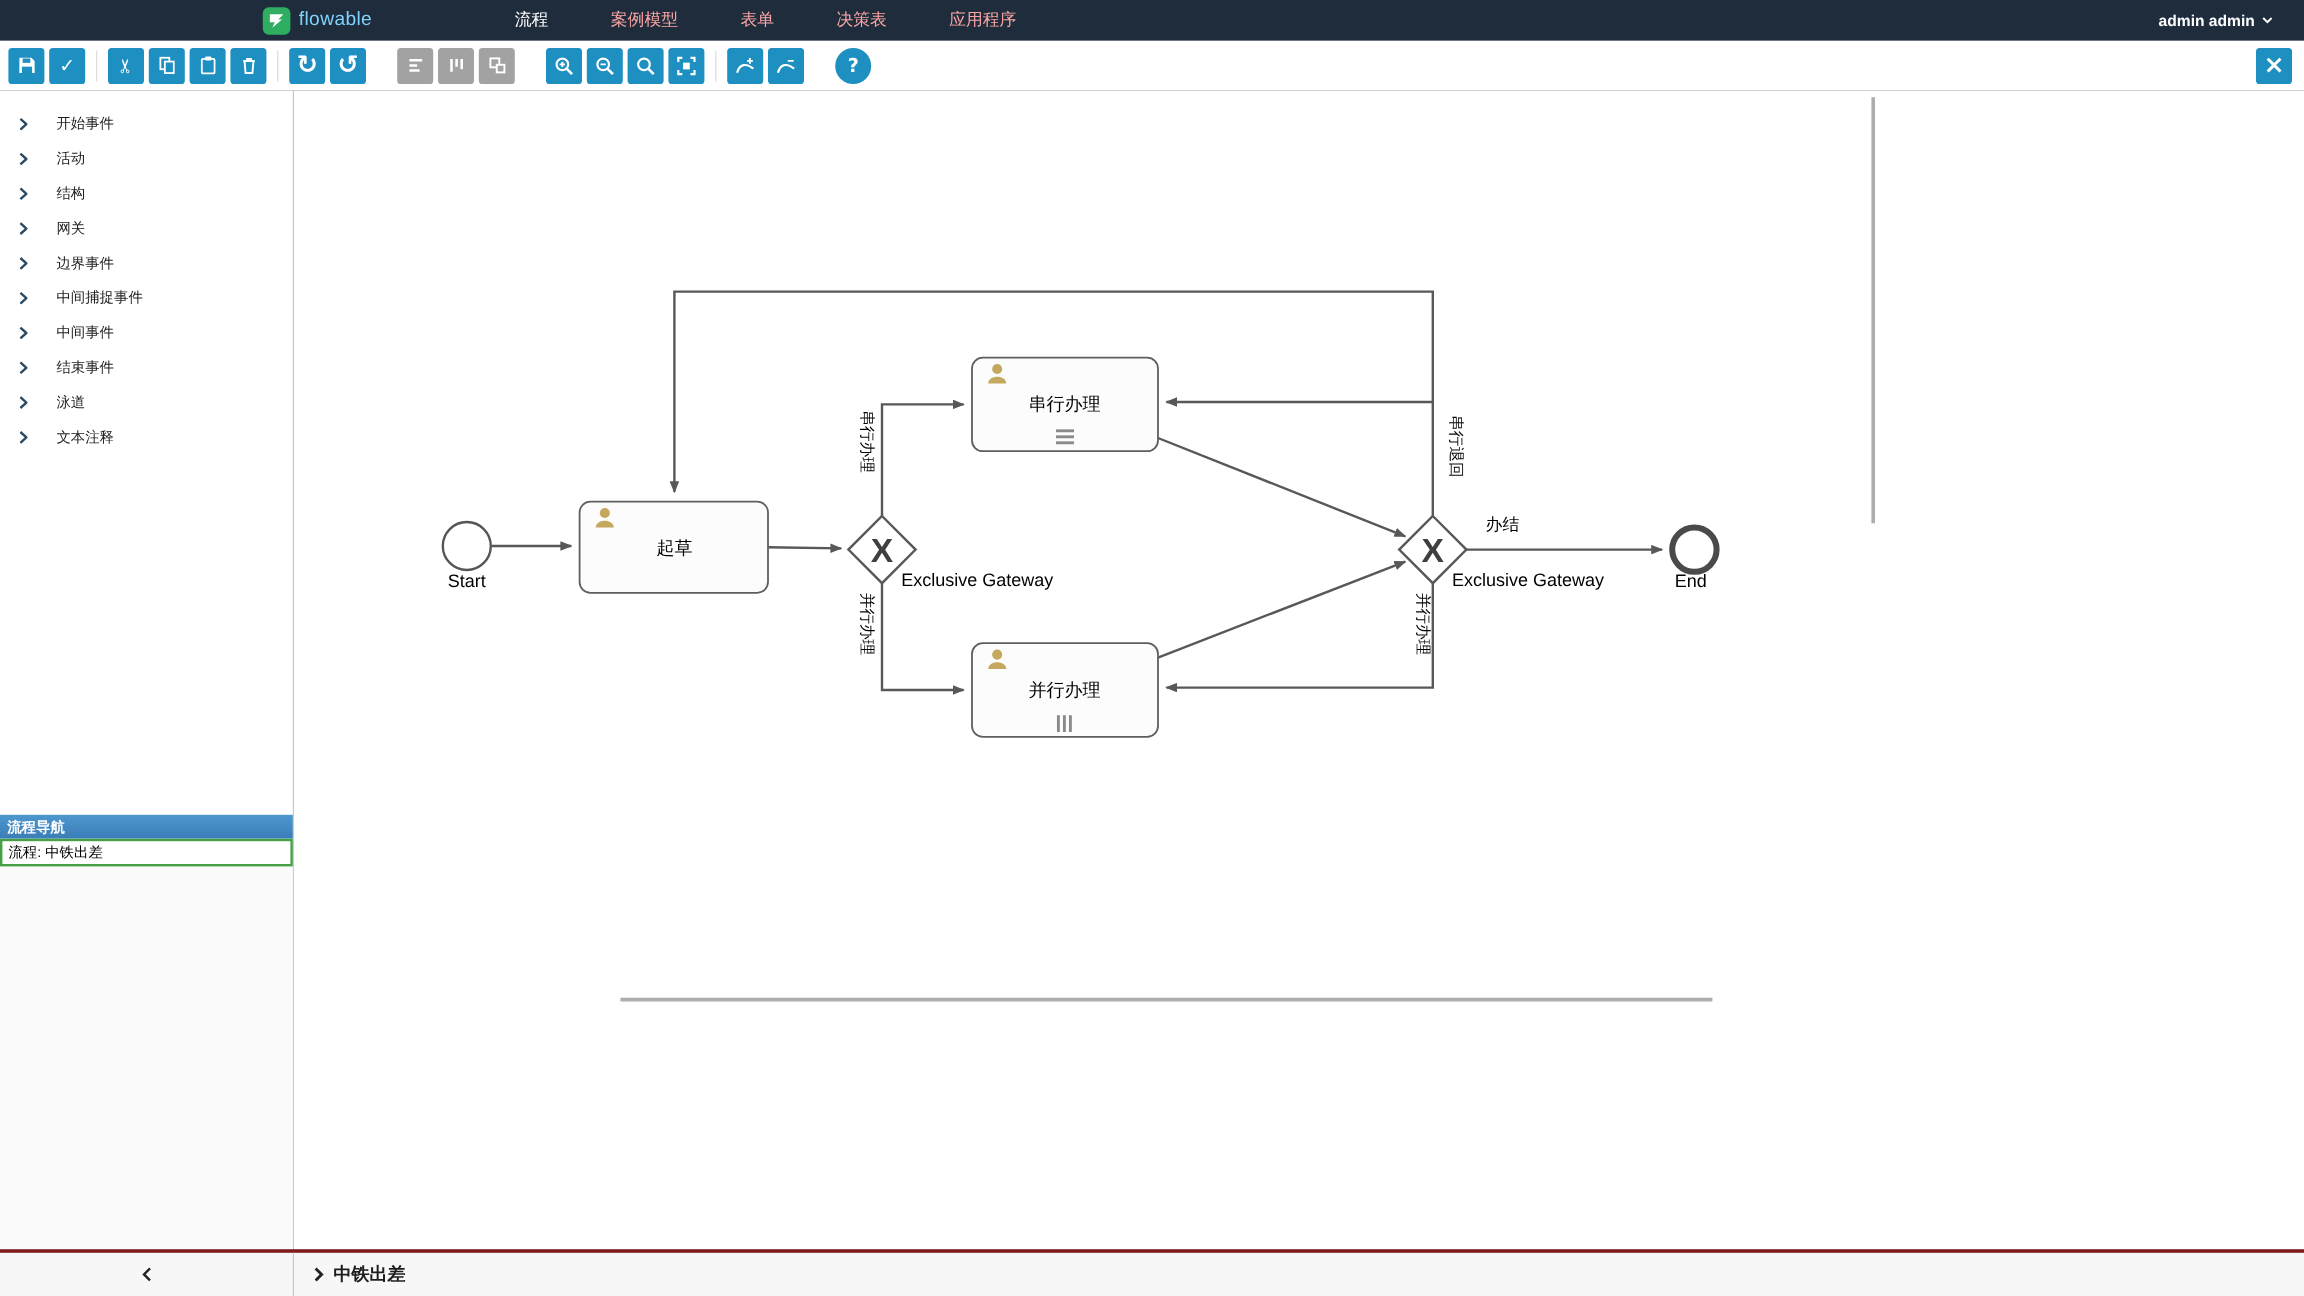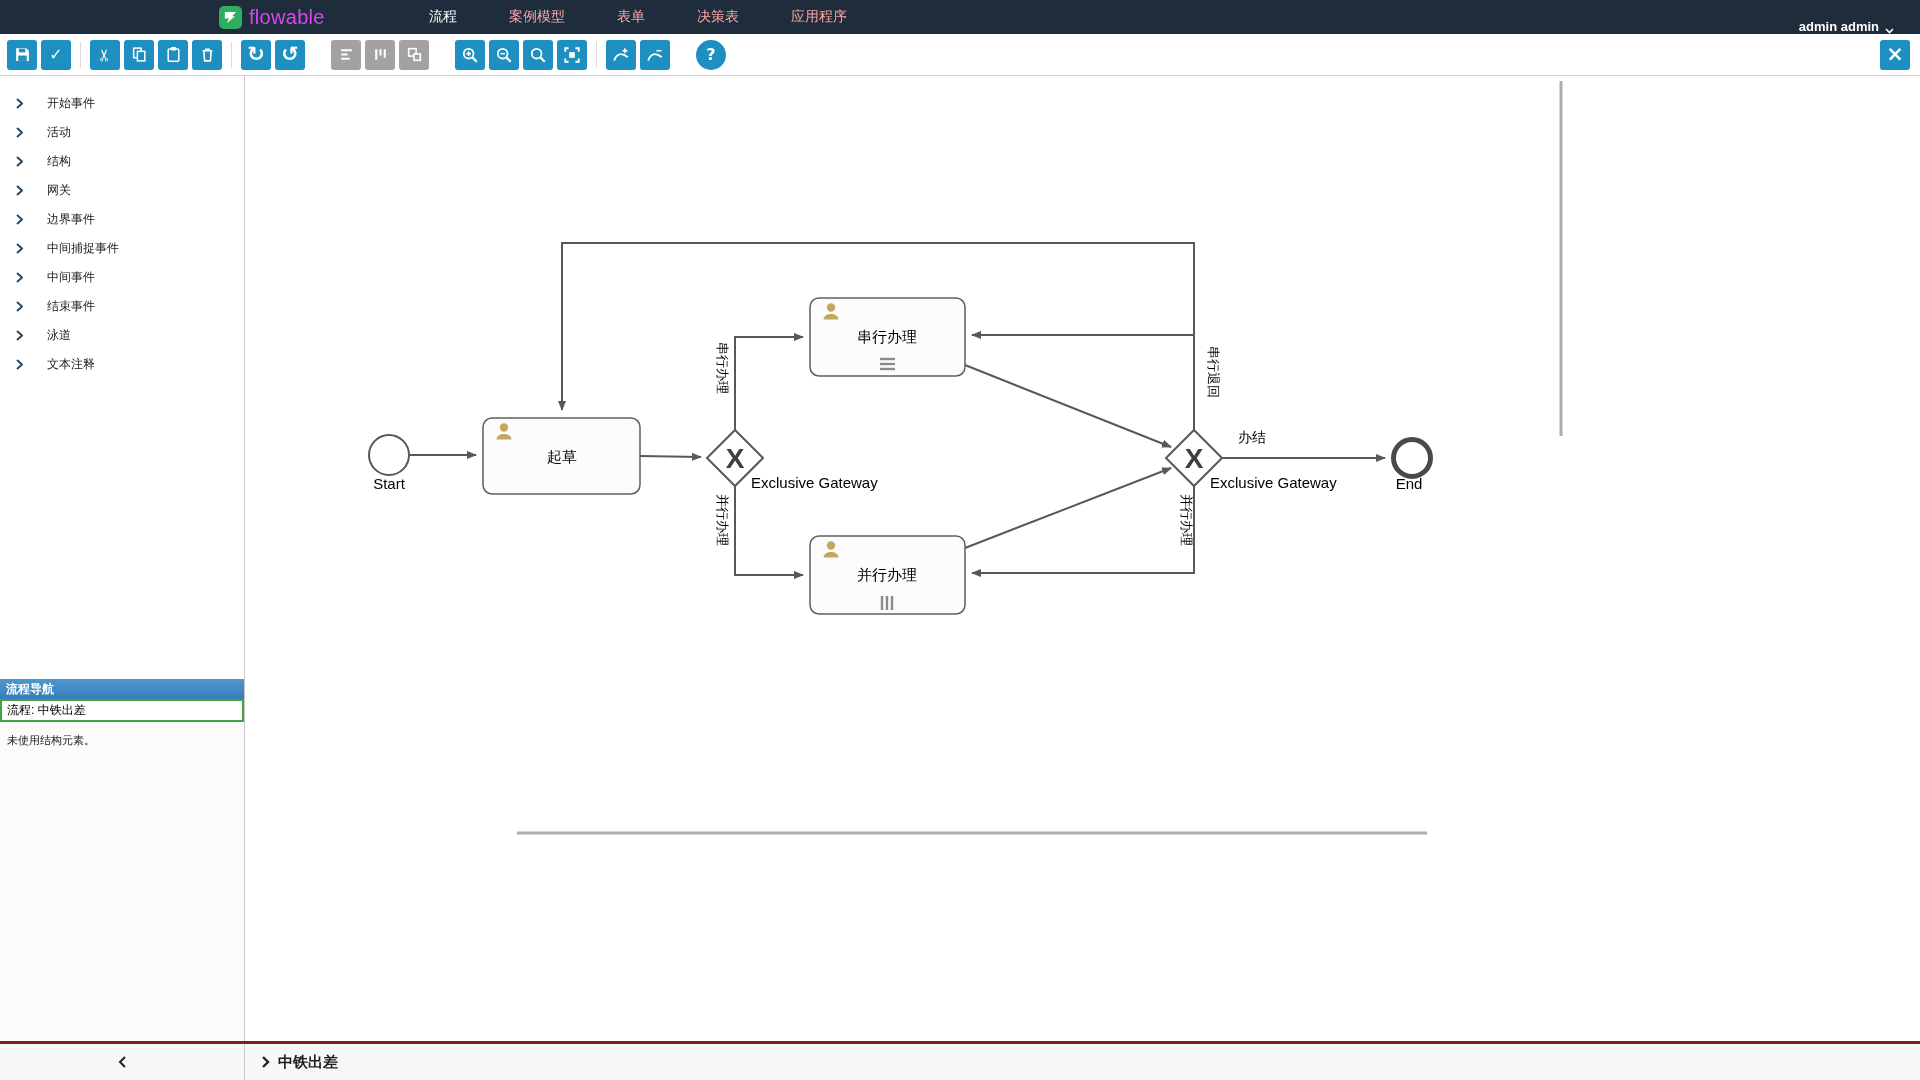--- a/index.html
+++ b/index.html
@@ -2,25 +2,25 @@
 <html><head>
 <meta charset="utf-8">
 <style>
   *{box-sizing:border-box;margin:0;padding:0}
   html,body{width:1920px;height:1080px;overflow:hidden;font-family:"Liberation Sans",sans-serif;background:#fff}
 
   
   .navbar{position:absolute;top:0;left:0;right:0;height:34px;background:#1e2c3c;color:#fff}
   .brand{position:absolute;left:219px;top:0;height:34px;display:flex;align-items:center;gap:7px}
   .brand-icon{width:23px;height:23px;border-radius:5px;background:#2fae62;display:flex;align-items:center;justify-content:center}
-  .brand-text{font-size:20px;color:#d946ef;letter-spacing:.3px}
+  .brand-text{font-size:16px;color:#7dd3fc;letter-spacing:.3px}
   .nav-items{position:absolute;left:429px;top:0;height:34px;display:flex;gap:52px;align-items:center;font-size:14px}
   .nav-item{color:#fca5a5;cursor:pointer;white-space:nowrap}
   .nav-item.active{color:#fff}
-  .user{position:absolute;right:26px;top:0;height:34px;display:flex;align-items:flex-end;gap:6px;font-size:13px;font-weight:bold;color:#fff;cursor:pointer}
+  .user{position:absolute;right:26px;top:0;height:34px;display:flex;align-items:center;gap:6px;font-size:13px;font-weight:bold;color:#fff;cursor:pointer}
 
   
   .toolbar{position:absolute;top:34px;left:0;right:0;height:42px;background:#fff;border-bottom:1px solid #cfcfcf;display:flex;align-items:center;padding-left:5px}
   .tb{width:30px;height:30px;border:none;border-radius:3px;background:#1d8fc0;margin:0 2px;display:flex;align-items:center;justify-content:center;cursor:pointer;flex:0 0 auto}
   .tb .g{color:#fff;font-size:16px;line-height:1;font-family:"DejaVu Sans",sans-serif}
   .tb .g.big{font-size:21px;font-weight:bold}
   .tb .g.rot{display:inline-block;transform:rotate(-90deg)}
   .tb.disabled{background:#a2a2a2;cursor:default}
   .tb.round{border-radius:50%}
   .tb.close-btn{position:absolute;right:8px}
@@ -254,21 +254,20 @@
   <div class="p-item">
     <svg width="7" height="11" viewBox="0 0 7 11">
         <path d="M1 1l5 4.5L1 10" stroke="#2b4a63" stroke-width="2" fill="none"></path>
       </svg>
     <span>文本注释</span>
   </div>
 
   <div class="navigator">
     <div class="nav-head">流程导航</div>
     <div class="nav-proc">流程: 中铁出差</div>
-    <div class="nav-note">未使用结构元素。</div>
   </div>
 </aside>
 
 <div class="canvas">
   <svg class="diagram" width="1674" height="969" viewBox="0 0 1674 969">
     <defs>
       <marker id="arr" viewBox="0 0 10 8" refX="9" refY="4" markerWidth="10" markerHeight="8" orient="auto" markerUnits="userSpaceOnUse">
         <path d="M0 0L10 4L0 8z" fill="#585858"></path>
       </marker>
     </defs>

